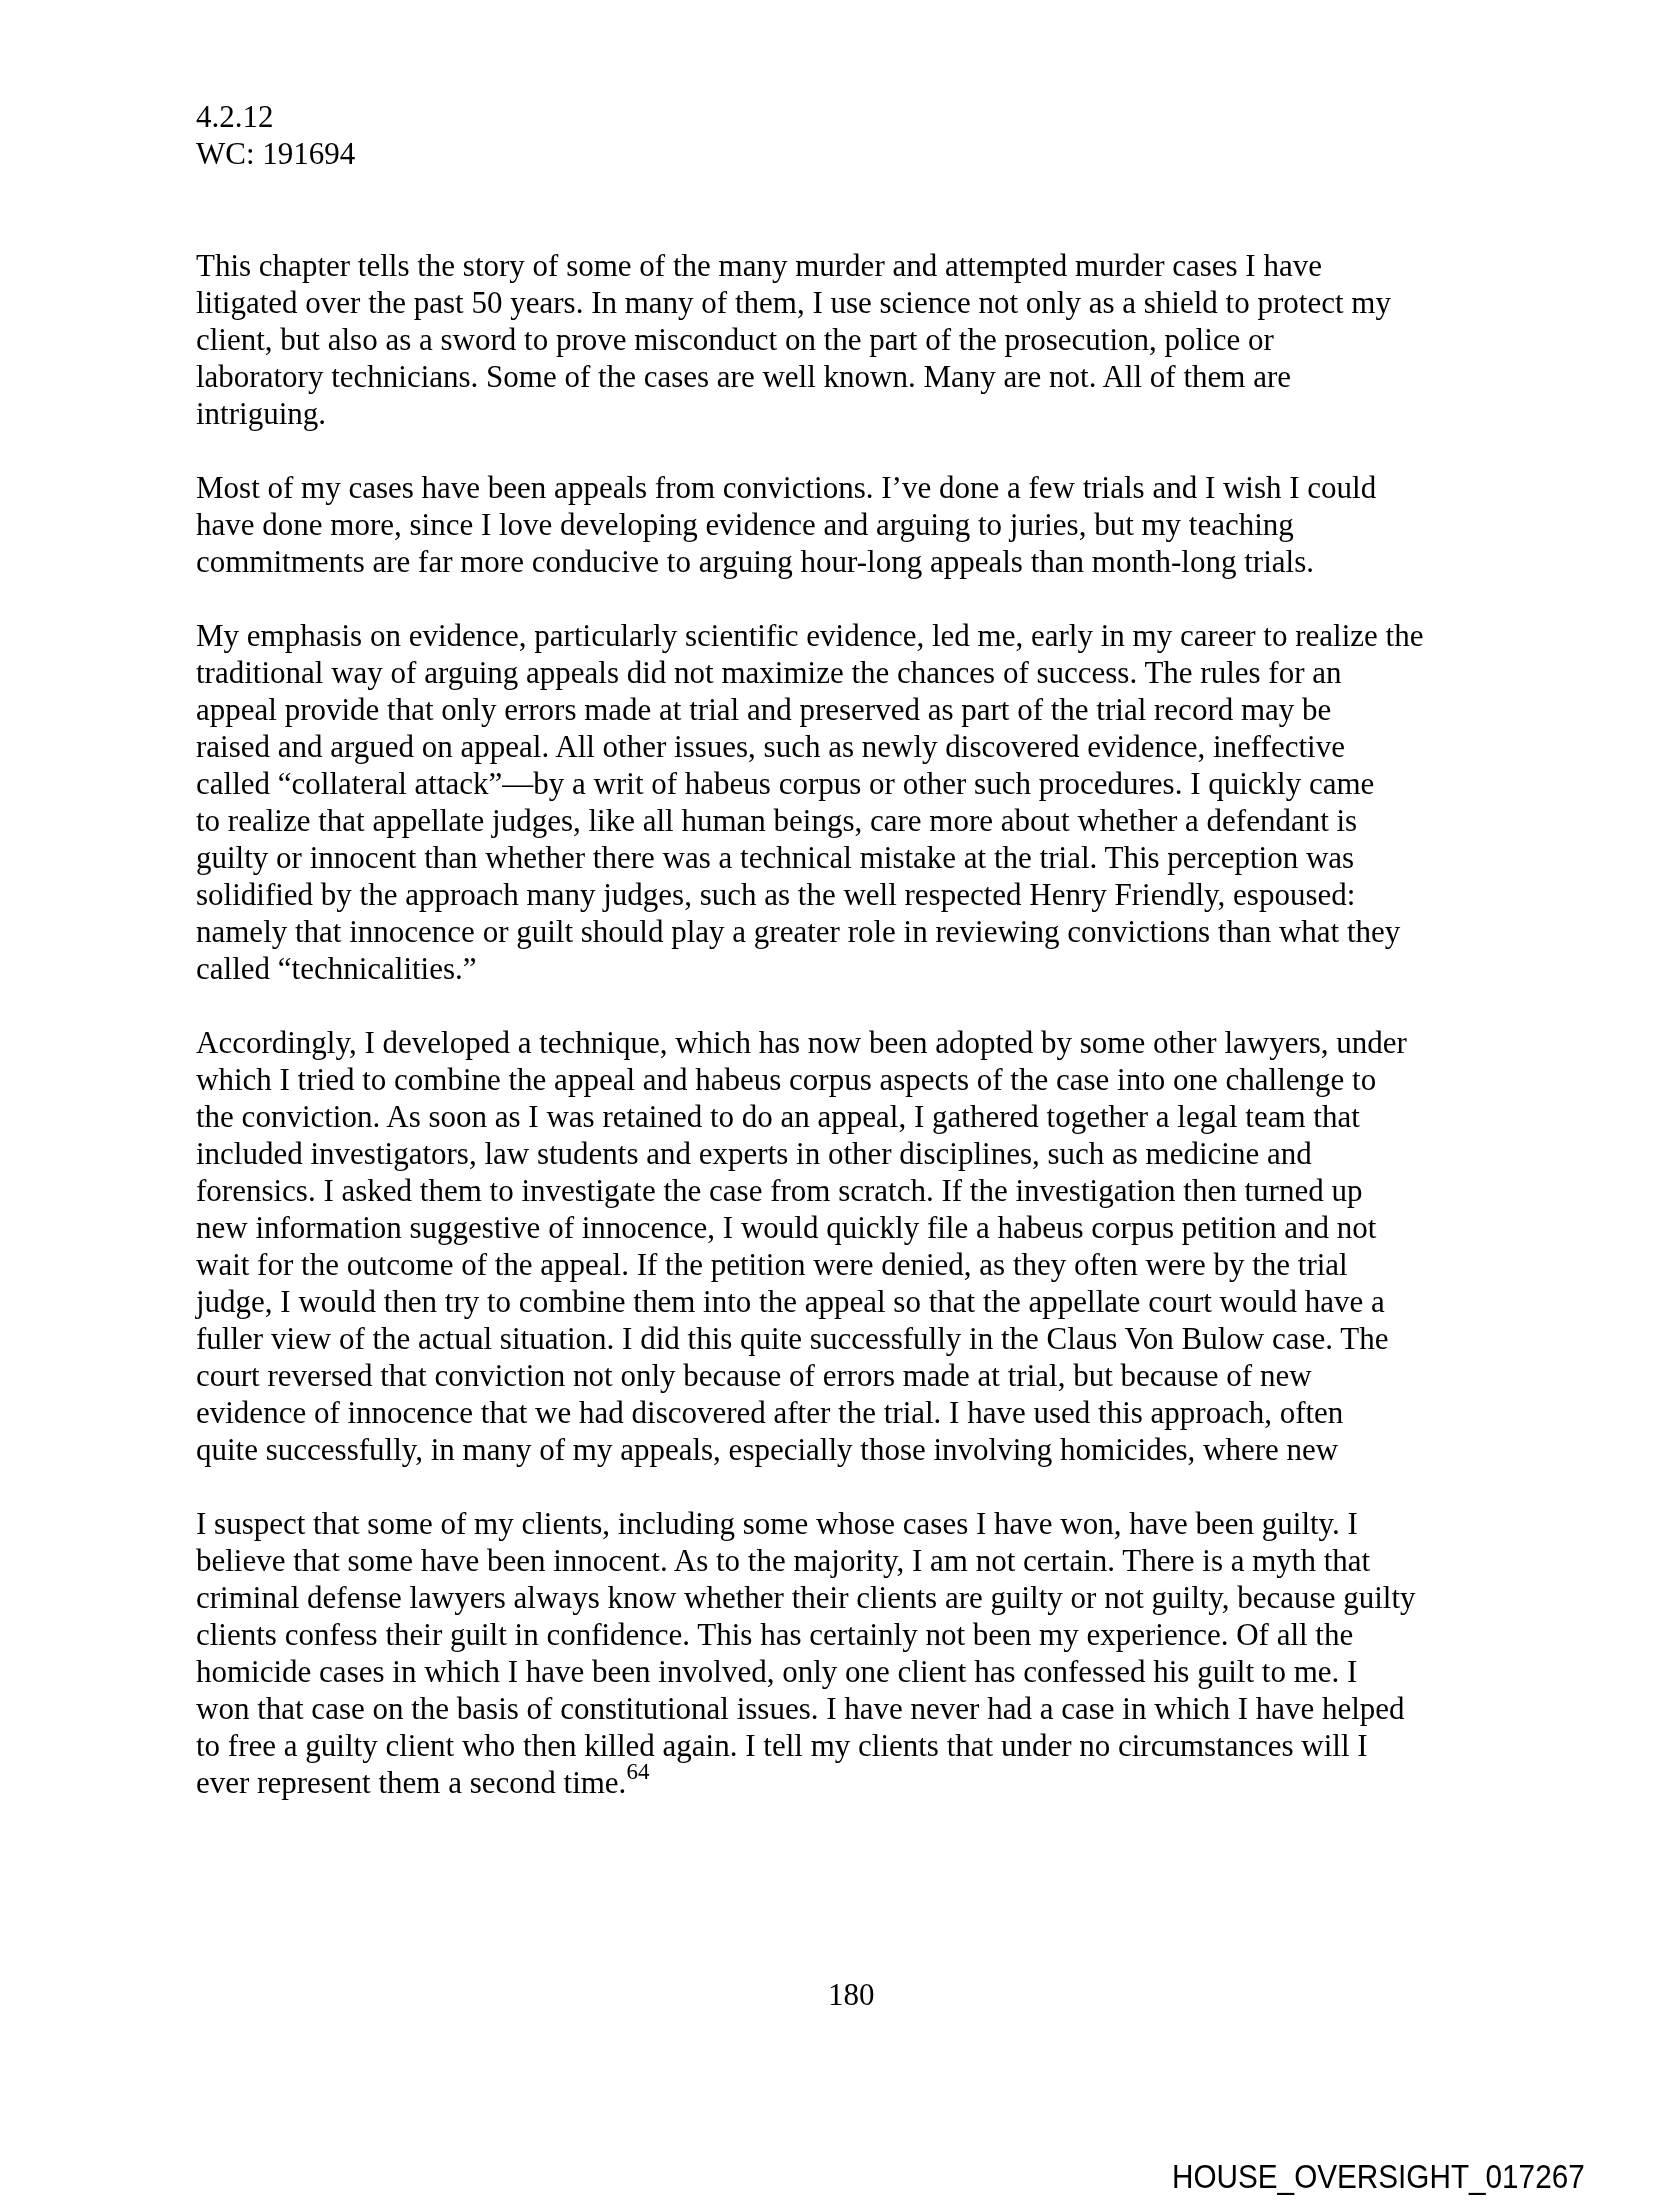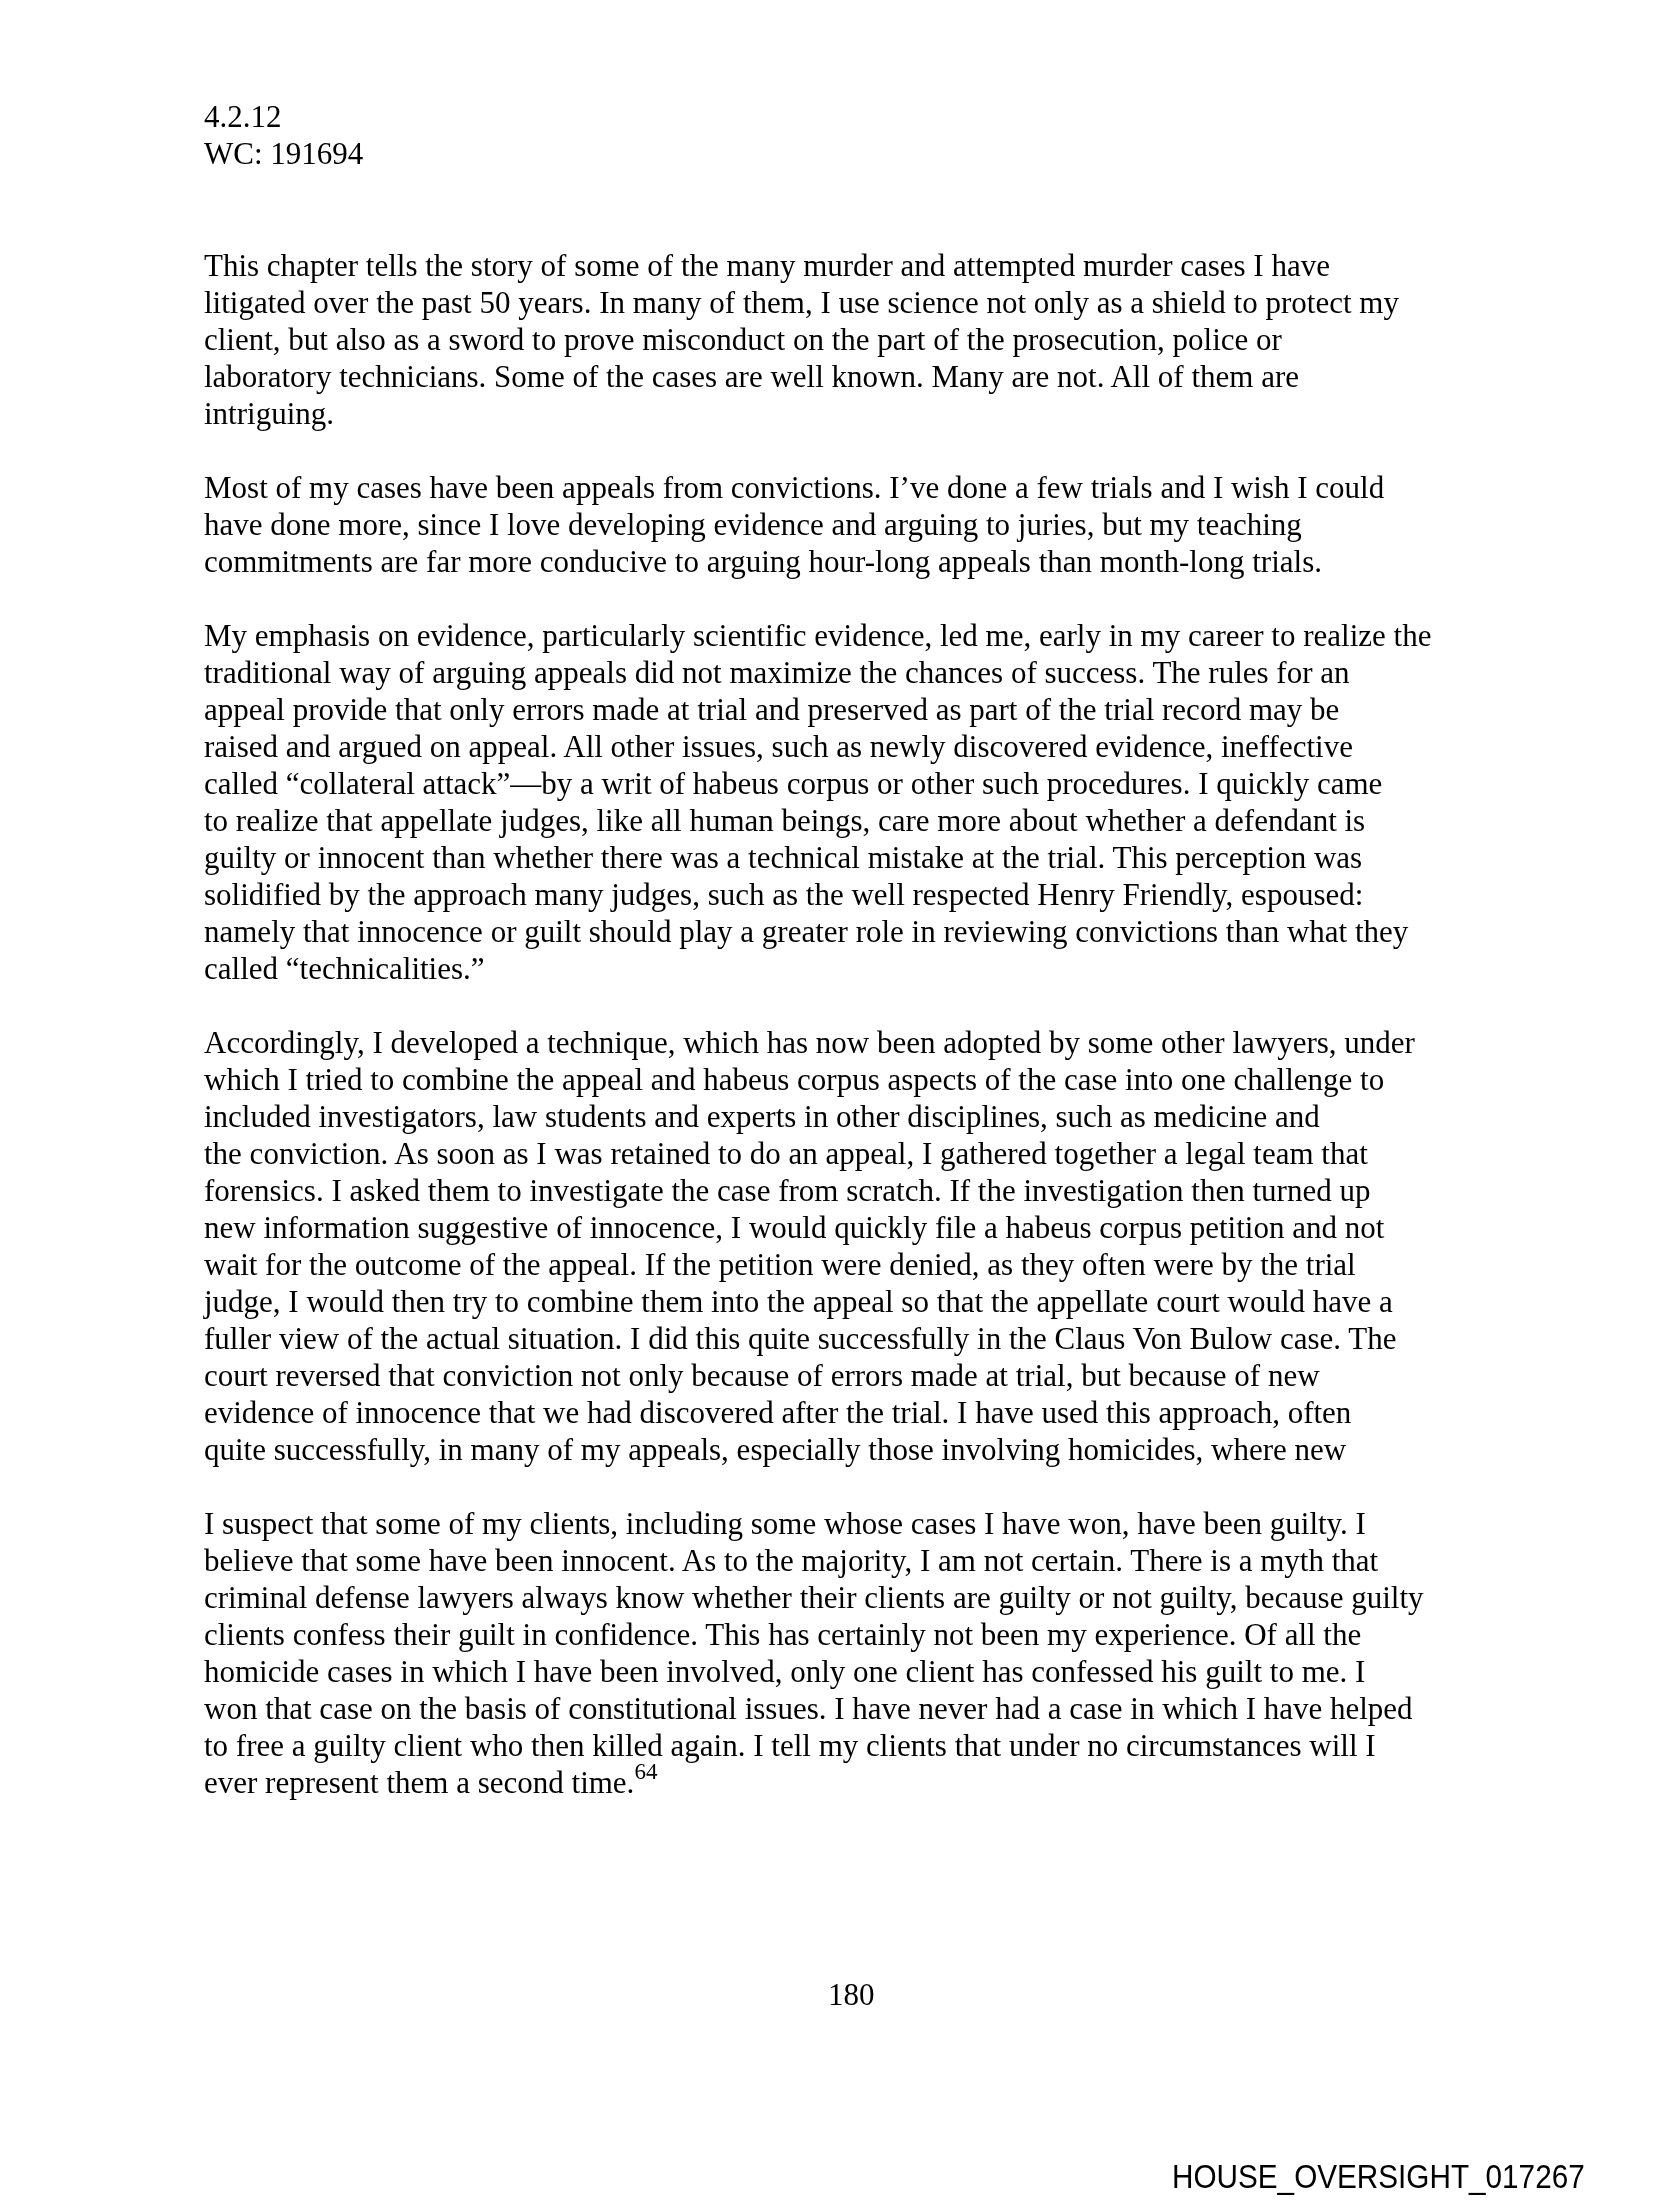--- a/index.html
+++ b/index.html
@@ -21,21 +21,20 @@
     width: 1669px;
     height: 2205px;
     background: #ffffff;
   }
   .text-block {
     position: absolute;
     left: 196px;
     font-size: 31px;
     line-height: 37px;
     letter-spacing: 0px;
-    margin-left: 8px;
   }
   .header-block { top: 98px; }
   .body-block { top: 247px; }
   .line {
     display: block;
     white-space: nowrap;
     height: 37px;
   }
   .para { margin: 0 0 37px 0; }
   .para.extra-gap { margin-top: 37px; }
@@ -102,22 +101,22 @@
       <span class="line">to realize that appellate judges, like all human beings, care more about whether a defendant is</span>
       <span class="line">guilty or innocent than whether there was a technical mistake at the trial.  This perception was</span>
       <span class="line">solidified by the approach many judges, such as the well respected Henry Friendly, espoused:</span>
       <span class="line">namely that innocence or guilt should play a greater role in reviewing convictions than what they</span>
       <span class="line">called “technicalities.”</span>
     </div>
 
     <div class="para">
       <span class="line">Accordingly, I developed a technique, which has now been adopted by some other lawyers, under</span>
       <span class="line">which I tried to combine the appeal and habeus corpus aspects of the case into one challenge to</span>
+      <span class="line">the conviction.  As soon as I was retained to do an appeal, I gathered together a legal team that</span>
       <span class="line">included investigators, law students and experts in other disciplines, such as medicine and</span>
-      <span class="line">the conviction.  As soon as I was retained to do an appeal, I gathered together a legal team that</span>
       <span class="line">forensics.  I asked them to investigate the case from scratch.  If the investigation then turned up</span>
       <span class="line">new information suggestive of innocence, I would quickly file a habeus corpus petition and not</span>
       <span class="line">wait for the outcome of the appeal.  If the petition were denied, as they often were by the trial</span>
       <span class="line">judge, I would then try to combine them into the appeal so that the appellate court would have a</span>
       <span class="line">fuller view of the actual situation.  I did this quite successfully in the Claus Von Bulow case.  The</span>
       <span class="line">court reversed that conviction not only because of errors made at trial, but because of new</span>
       <span class="line">evidence of innocence that we had discovered after the trial.  I have used this approach, often</span>
       <span class="line">quite successfully, in many of my appeals, especially those involving homicides, where new</span>
     </div>
 

